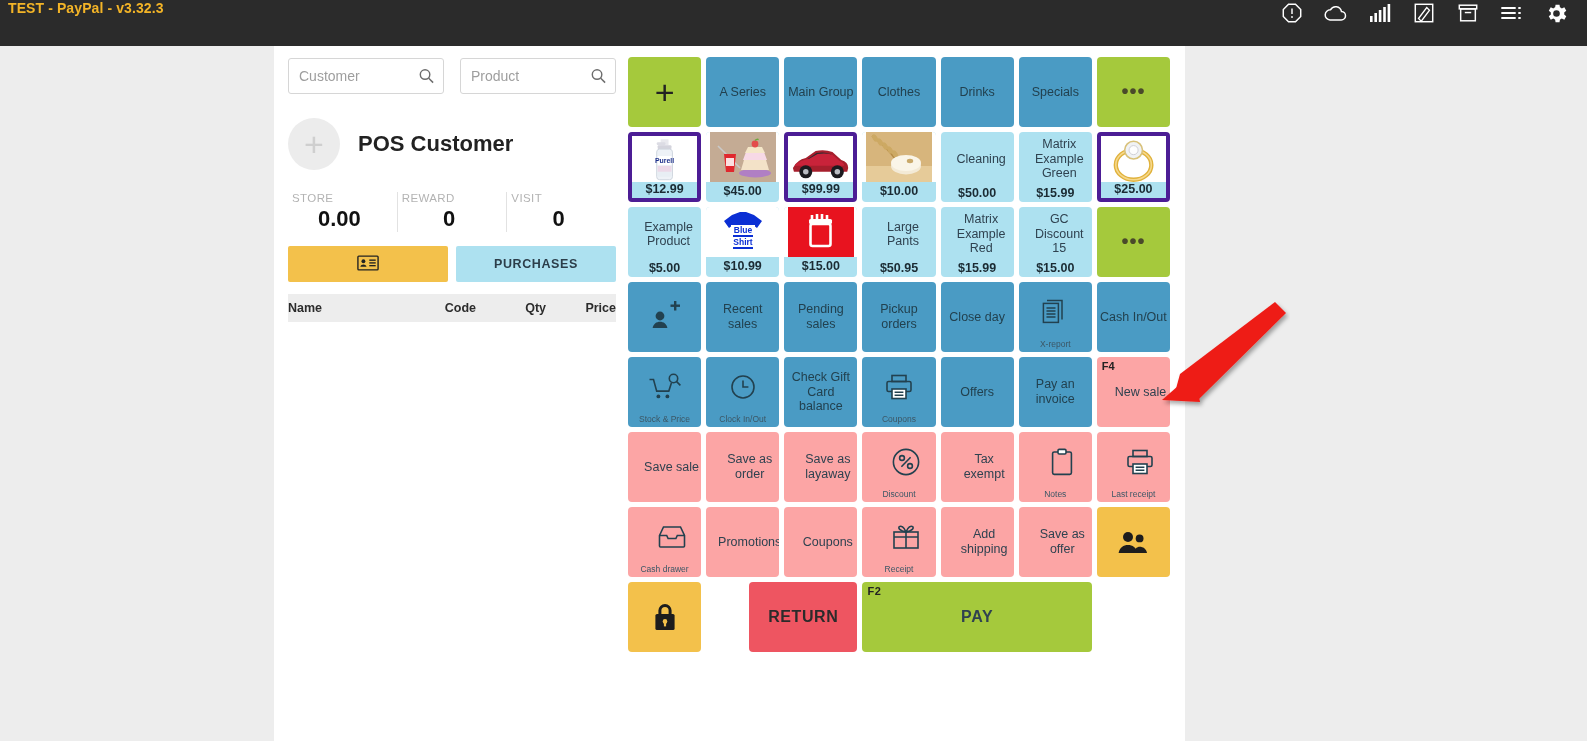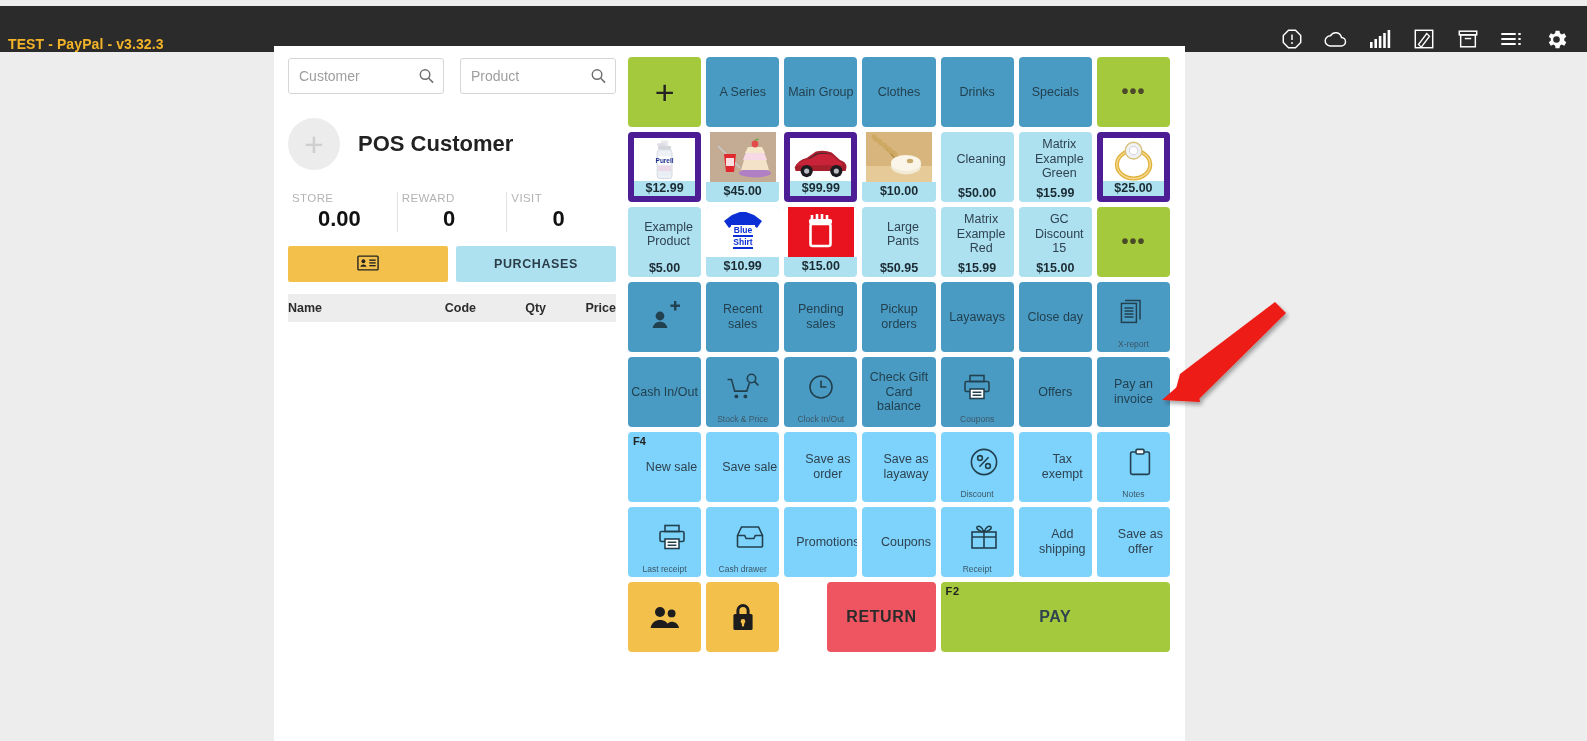--- a/index.html
+++ b/index.html
@@ -5,24 +5,24 @@
   * { box-sizing: border-box; margin: 0; padding: 0; }
   html, body {
     width: 1587px; height: 741px;
     background: #ededed;
     font-family: "Liberation Sans", sans-serif;
     overflow: hidden;
   }
 
   
   #topbar {
-    position: absolute; left: 0; top: 6px;
+    position: absolute; left: 0; top: 0;
     width: 1587px; height: 46px;
     background: #2b2b2b;
-    display: flex; align-items: flex-end;
+    display: flex; align-items: flex-start;
   }
   #app-title {
     margin-left: 8px;
     color: #f3b427;
     font-size: 14px;
     font-weight: bold;
     letter-spacing: .1px;
   }
   #topbar-icons {
     margin-left: auto;
@@ -181,21 +181,21 @@
     text-align: center;
     font-size: 12.5px;
     line-height: 1.18;
     color: #2f4250;
     cursor: pointer;
     overflow: hidden;
     padding: 2px;
   }
   .tile.green  { background: #a5c93c; color: #2f4250; }
   .tile.blue   { background: #4a9bc4; color: #22414f; }
-  .tile.lblue  { background: #7dd3fc; color: #2f4250; padding-left: 16px; }
+  .tile.lblue  { background: #fca5a5; color: #2f4250; padding-left: 16px; }
   .tile.yellow { background: #f3c14b; color: #222; }
   .tile.red    { background: #ee5561; color: #2b2b2b; margin-left: 43px; }
   .tile.bigtext { font-size: 16px; font-weight: bold; letter-spacing: .6px; }
   .tile .plus { font-size: 34px; font-weight: 300; line-height: 1; color: #222; }
   .tile .ellipsis { font-size: 20px; font-weight: bold; letter-spacing: 1px; color: #4a4a2a; }
 
   .tile .sub {
     position: absolute;
     bottom: 3px; left: 0; right: 0;
     font-size: 8.5px;
@@ -240,21 +240,21 @@
     margin-left: 8px;
   }
   .ptile .price {
     height: 18px;
     width: 100%;
     display: flex; align-items: center; justify-content: center;
     font-size: 12.5px;
     font-weight: bold;
     color: #1b2b33;
   }
-  .ptile.framed { border: 6px solid #4c1d95; }
+  .ptile.framed { border: 4px solid #4c1d95; }
 
   
   .span2 { grid-column: span 2; }
   .span3 { grid-column: span 3; }
 
   
   #arrow {
     position: absolute;
     left: 1150px; top: 296px;
     width: 140px; height: 115px;
@@ -572,23 +572,20 @@
     <div class="tile blue">
       <span>Recent sales</span>
     </div>
     <div class="tile blue">
       <span>Pending sales</span>
     </div>
     <div class="tile blue">
       <span>Pickup orders</span>
     </div>
     <div class="tile blue">
-      <span>Layaways</span>
-    </div>
-    <div class="tile blue">
       <span>Close day</span>
     </div>
     <div class="tile blue has-sub">
       <span class="glyph">
         <svg width="26" height="26" viewBox="0 0 26 26" fill="none" stroke="#22414f" stroke-width="1.5">
           <rect x="1.4" y="4.4" width="15" height="19"></rect>
           <path d="M5 1.4h15v19"></path>
           <line x1="4.5" y1="9" x2="13.5" y2="9"></line>
           <line x1="4.5" y1="12" x2="13.5" y2="12"></line>
           <line x1="4.5" y1="15" x2="13.5" y2="15"></line>

